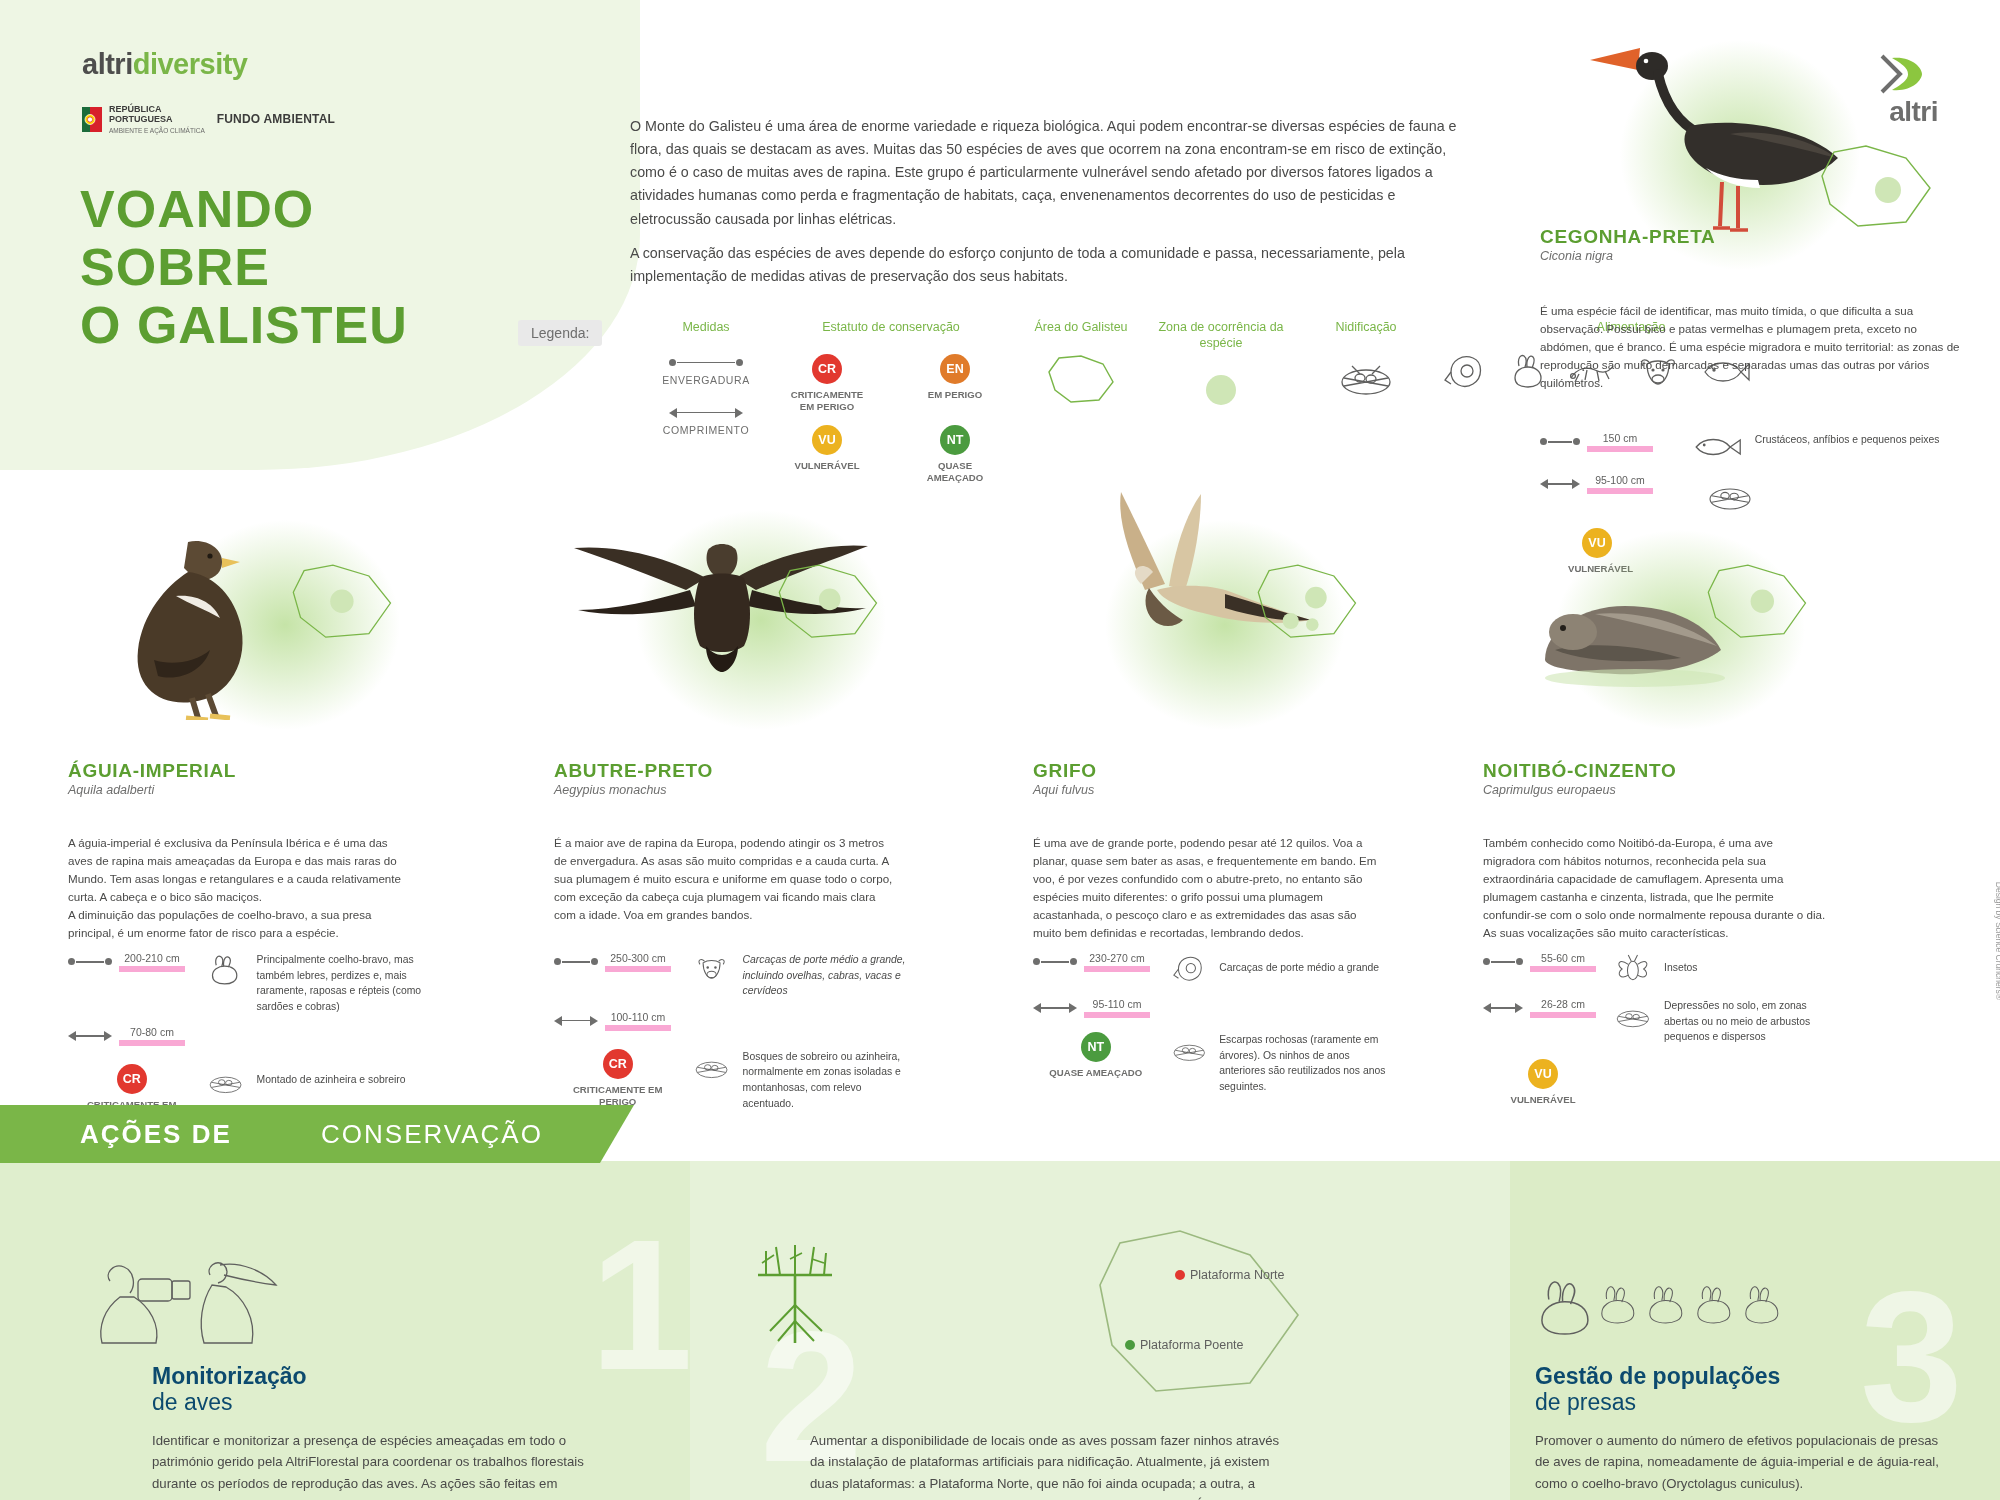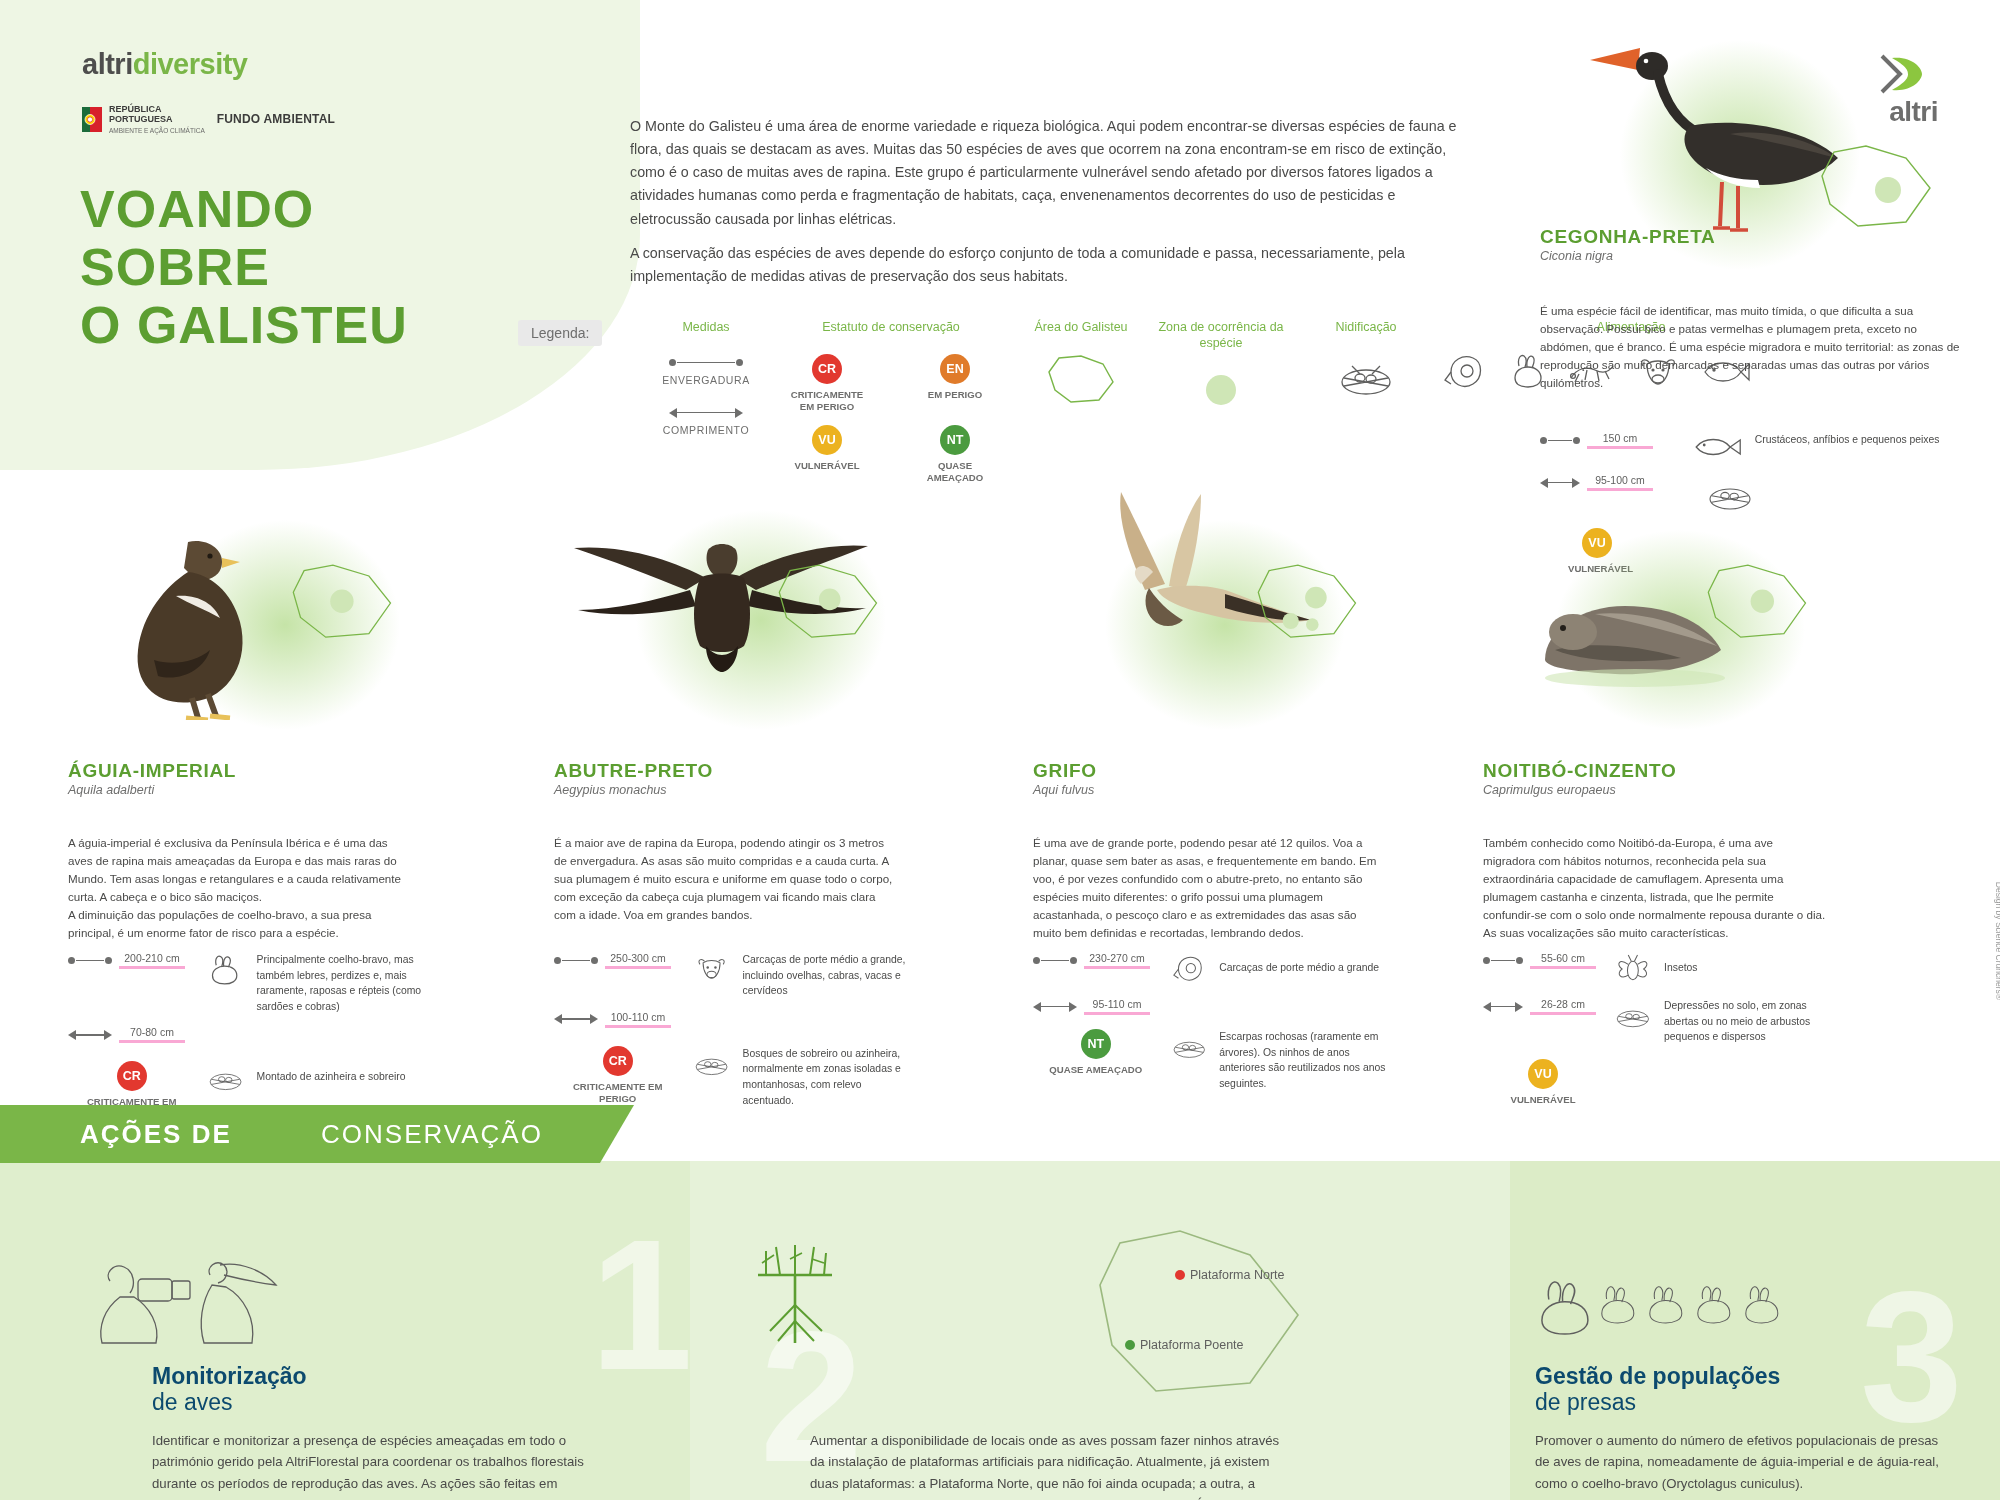--- a/index.html
+++ b/index.html
@@ -81,21 +81,21 @@
   
   .species { position:absolute; width:370px; }
   .sp-name {
     font-size:19px; font-weight:bold; color:#5c9e31; letter-spacing:.7px;
   }
   .sp-sci { font-size:12.5px; font-style:italic; color:#6e6e6d; margin-top:1px;}
   .sp-desc { font-size:11.6px; line-height:1.55; color:#4a4a49; margin-top:14px; }
   .sp-row { display:flex; align-items:flex-start; gap:10px; margin-top:12px; }
   .sp-meta { width:152px; }
   .measure { display:flex; align-items:center; gap:7px; }
-  .measure .txt { font-size:10.5px; color:#5f5f5e; border-bottom:3px solid #f9a8d4; padding:0 4px 2px; min-width:66px; text-align:center;}
+  .measure .txt { font-size:10.5px; color:#5f5f5e; border-bottom:6px solid #f9a8d4; padding:0 4px 2px; min-width:66px; text-align:center;}
   .sp-note { font-size:10.4px; line-height:1.5; color:#4a4a49; }
   .glow {
     position:absolute; border-radius:50%;
     background:radial-gradient(closest-side, rgba(150,205,95,.55), rgba(150,205,95,0));
   }
   .map-dot { fill:#cfe6b6; stroke:none; }
 
   
   .stork-panel { position:absolute; left:1540px; top:30px; width:440px; }
 
@@ -466,21 +466,21 @@
             <div class="txt">250-300 cm</div>
           </div>
         </div>
         <svg width="42" height="34" viewBox="0 0 50 44">
           <path d="M10 16 C6 10 12 8 16 12 M40 16 C44 10 38 8 34 12" class="ic"></path>
           <path d="M14 14 C14 26 20 34 25 34 C30 34 36 26 36 14 C30 10 20 10 14 14Z" class="ic"></path>
           <circle cx="20" cy="20" r="1.6" fill="#5f5f5e" stroke="none"></circle>
           <circle cx="30" cy="20" r="1.6" fill="#5f5f5e" stroke="none"></circle>
           <ellipse cx="25" cy="29" rx="6" ry="4" class="ic"></ellipse>
         </svg>
-        <div class="sp-note" style="width:175px;">Carcaças de porte médio a grande, incluindo ovelhas, cabras, vacas e cervídeos</div>
+        <div class="sp-note" style="width:175px;font-style:italic;">Carcaças de porte médio a grande, incluindo ovelhas, cabras, vacas e cervídeos</div>
       </div>
       <div class="sp-row">
         <div class="sp-meta" style="width:130px;">
           <div class="measure">
             <div class="arrow" style="width:44px;">
                 <div class="bar"></div>
                 <div class="head l"></div>
                 <div class="head r"></div>
               </div>
             <div class="txt">100-110 cm</div>

